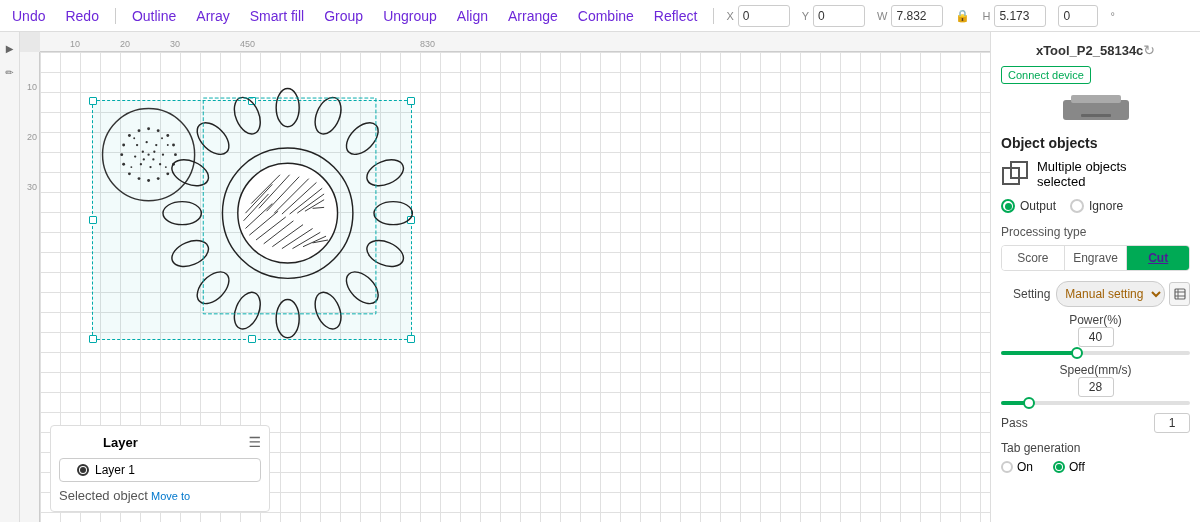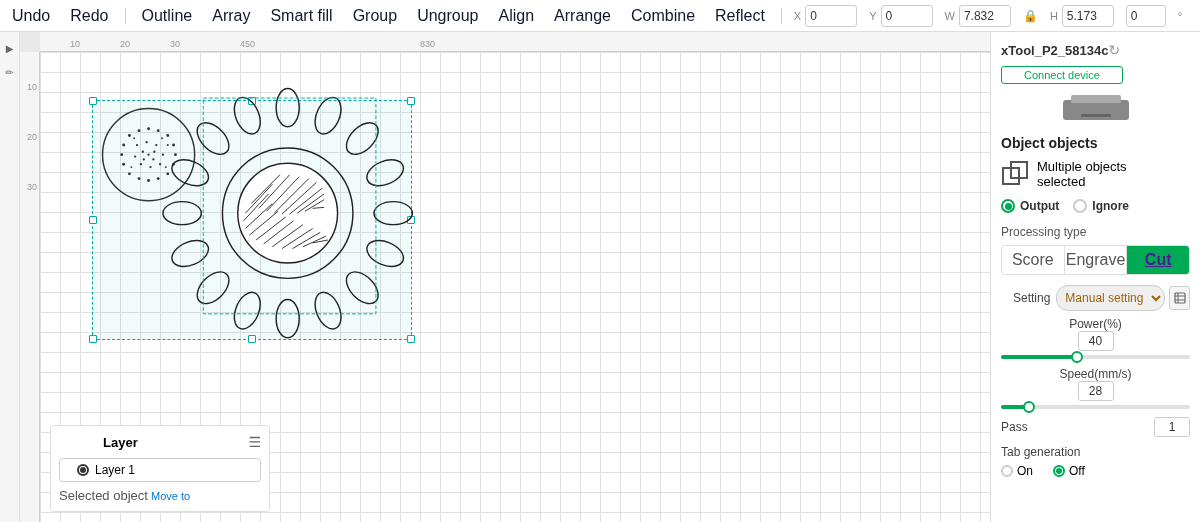--- a/index.html
+++ b/index.html
@@ -10,24 +10,24 @@
       height: 32px;
       background: #ffffff;
       border-bottom: 1px solid #ddd;
       display: flex;
       align-items: center;
       padding: 0 8px;
       gap: 12px;
       flex-shrink: 0;
     }
     .toolbar-btn {
-      color: #0f172a;
+      color: #6d28d9;
       cursor: pointer;
       padding: 2px 4px;
-      font-size: 16px;
+      font-size: 14px;
       background: none;
       border: none;
       white-space: nowrap;
     }
     .toolbar-divider { width: 1px; height: 16px; background: #ccc; }
     .coord-group {
       display: flex;
       align-items: center;
       gap: 4px;
     }
@@ -186,21 +186,21 @@
       padding: 10px;
       overflow-y: auto;
       flex-shrink: 0;
     }
     .device-name { font-size: 13px; font-weight: 600; color: #333; }
     .connect-btn {
       display: inline-block;
       border: 1px solid #00aa55;
       color: #00aa55;
       border-radius: 3px;
-      padding: 2px 22px;
+      padding: 2px 6px;
       font-size: 11px;
       cursor: pointer;
       margin-top: 4px;
     }
     .section-title { font-size: 14px; font-weight: 600; margin: 10px 0 8px; color: #222; }
     .object-setting-header {
       display: flex;
       align-items: center;
       gap: 8px;
       margin-bottom: 10px;
@@ -223,37 +223,37 @@
       cursor: pointer;
     }
     .radio-circle {
       width: 14px; height: 14px;
       border-radius: 50%;
       border: 2px solid #ccc;
       display: flex; align-items: center; justify-content: center;
     }
     .radio-circle.active { border-color: #00aa55; }
     .radio-dot { width: 7px; height: 7px; border-radius: 50%; background: #00aa55; }
-    .radio-label { font-size: 12px; color: #333; font-weight: bold; }
+    .radio-label { font-size: 12px; color: #333; }
 
     .subsection-title { font-size: 12px; color: #555; margin-bottom: 6px; }
 
     
     .proc-tabs {
       display: flex;
       border: 1px solid #ddd;
       border-radius: 4px;
       overflow: hidden;
       margin-bottom: 10px;
     }
     .proc-tab {
       flex: 1;
       text-align: center;
       padding: 5px 0;
-      font-size: 16px;
+      font-size: 12px;
       cursor: pointer;
       color: #555;
       background: #fff;
     }
     .proc-tab.active {
       background: #00aa55;
       color: #4c1d95;
       font-weight: 600;
       text-decoration: underline;
     }
@@ -555,21 +555,21 @@
       </div>
       <div style="font-size:11px;color:#555;">
         <span>Selected object</span>
         <a href="#" class="move-link">Move to</a>
       </div>
     </div>
   </div>
 
   <div class="right-panel">
     
-    <div style="display:flex;align-items:center;justify-content:flex-start;margin-bottom:4px;">
+    <div style="display:flex;align-items:center;justify-content:center;margin-bottom:4px;">
       <span class="device-name">xTool_P2_58134c</span>
       <span style="cursor:pointer;font-size:14px;color:#999;">↻</span>
     </div>
     <div class="connect-btn">Connect device</div>
     
     <div style="margin:6px 0;display:flex;justify-content:center;">
       <svg width="70" height="35" viewBox="0 0 70 35">
         <rect x="2" y="10" width="66" height="20" rx="3" fill="#888"></rect>
         <rect x="10" y="5" width="50" height="8" rx="2" fill="#aaa"></rect>
         <rect x="20" y="24" width="30" height="3" rx="1" fill="#666"></rect>

